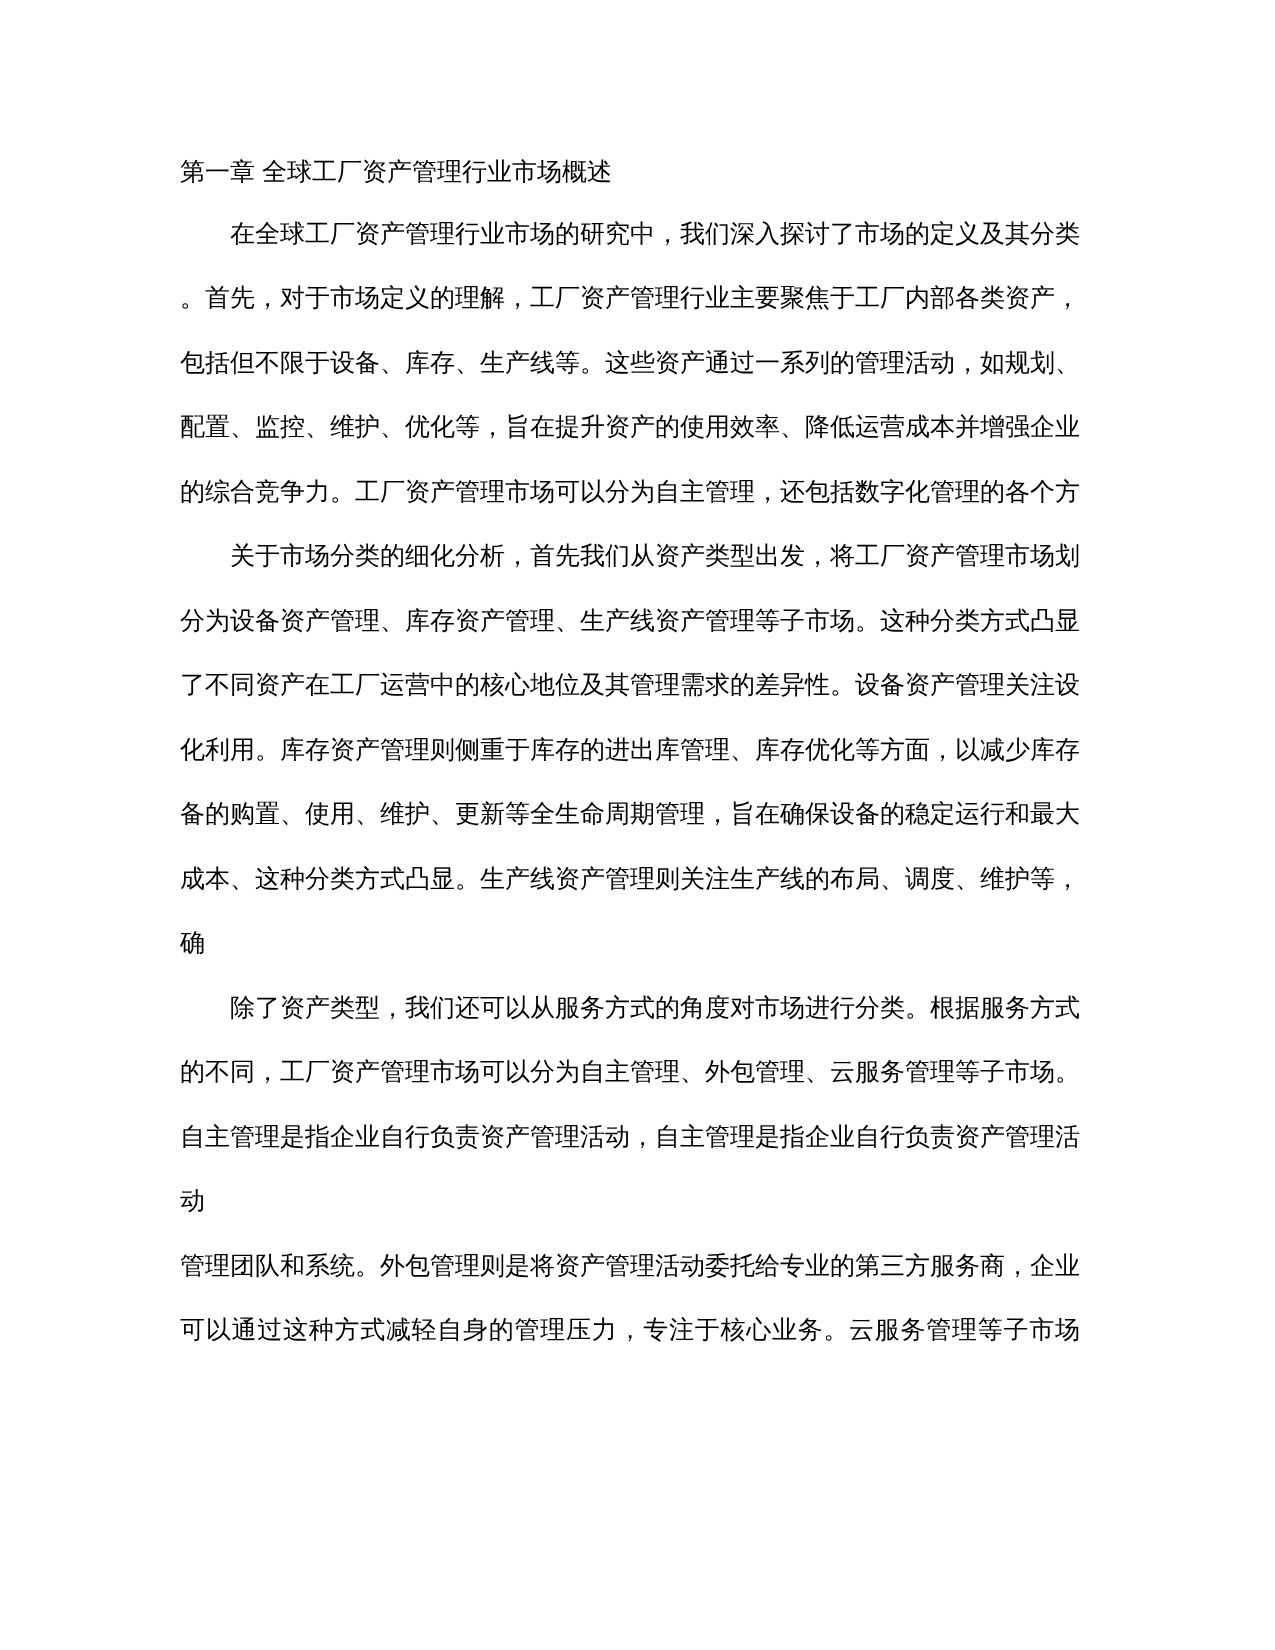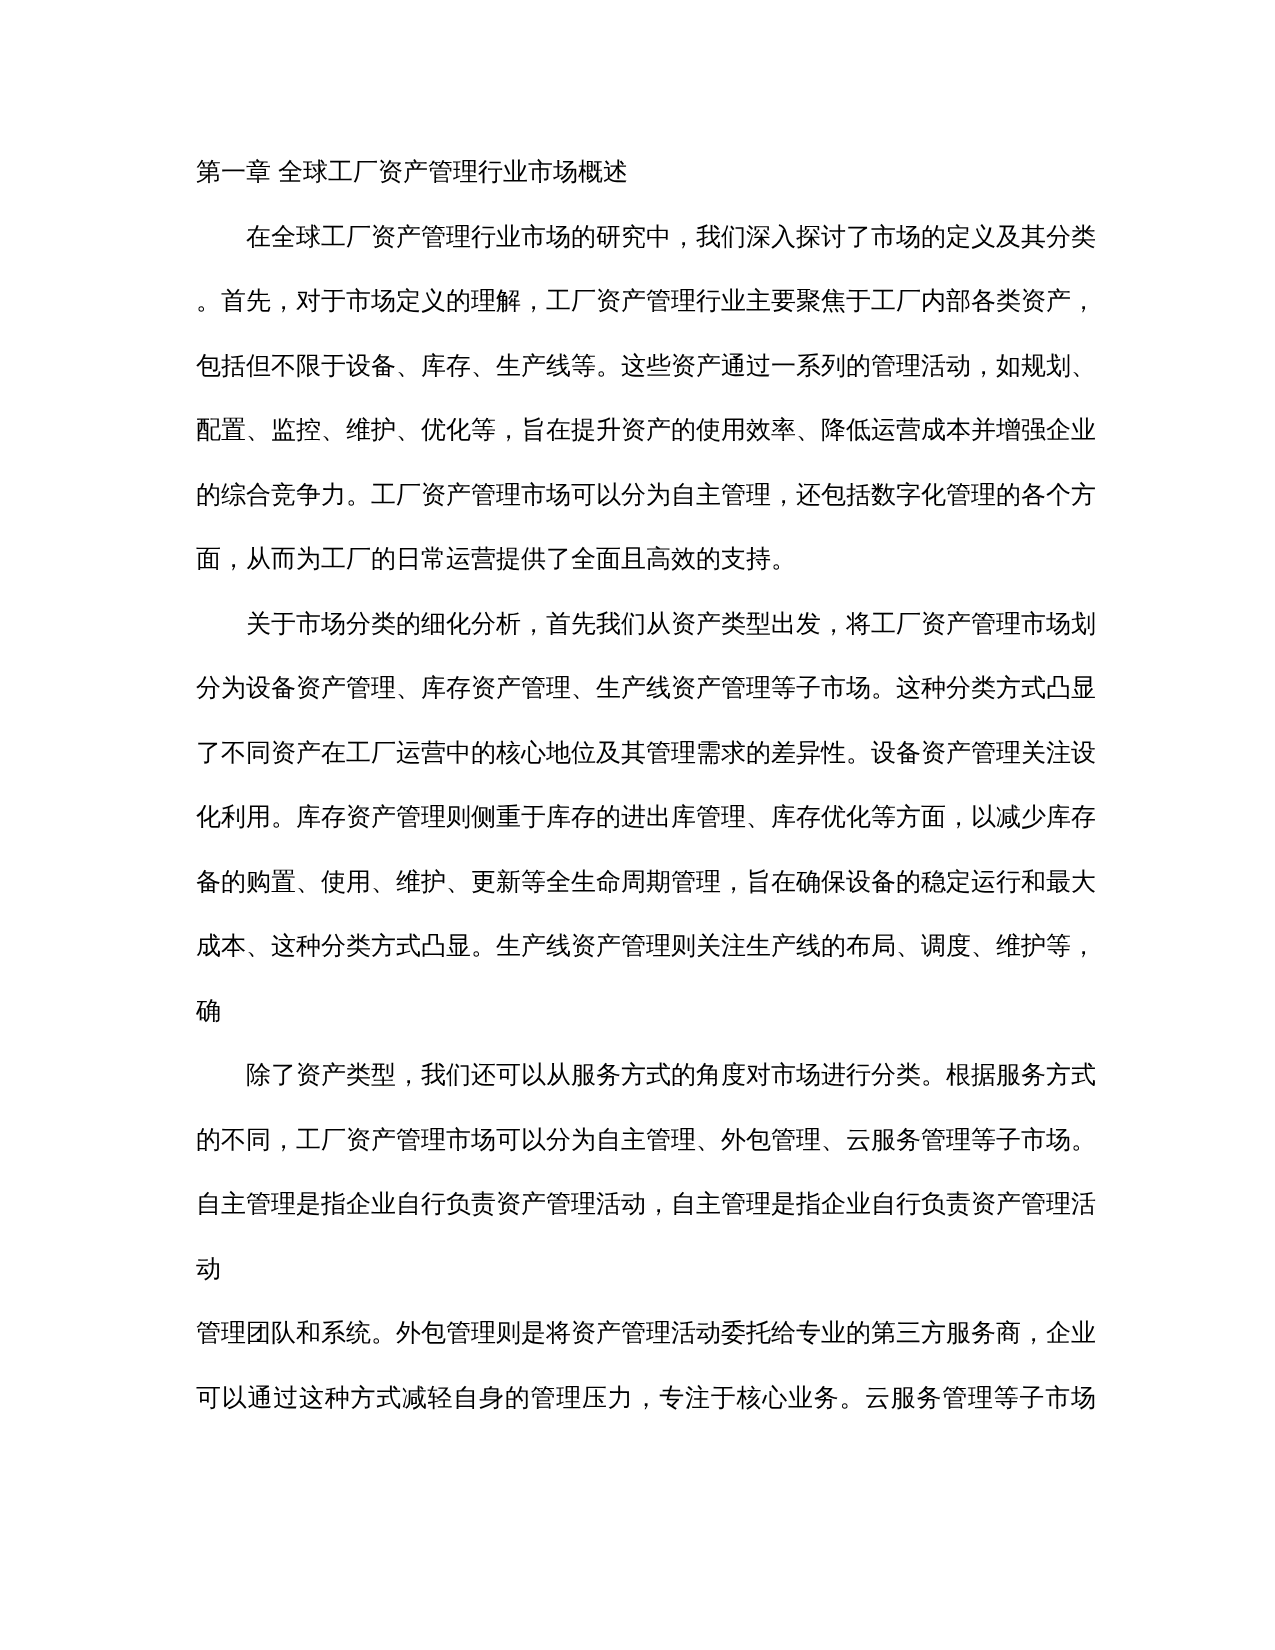--- a/index.html
+++ b/index.html
@@ -11,41 +11,42 @@
     position: relative;
     width: 1275px;
     height: 1650px;
     background: #ffffff;
     overflow: hidden;
     font-family: "Liberation Sans", "DejaVu Sans", sans-serif;
     color: #000000;
   }
   .content {
     position: absolute;
-    left: 196px;
+    left: 180px;
     top: 139px;
     width: 900px;
     font-size: 25px;
     line-height: 64.5px;
     font-weight: 400;
     letter-spacing: 0;
   }
   .doc-title,
   .doc-heading {
     white-space: pre-wrap;
     text-align: left;
   }
   .paragraph {
     margin: 0;
     padding: 0;
   }
   .line {
     display: block;
     width: 900px;
     white-space: pre-wrap;
+    font-family: Liberation Mono, monospace;
   }
   .line.fill {
     text-align: justify;
     text-align-last: justify;
     text-justify: inter-character;
   }
   .line.first {
     text-indent: 50px;
   }
 </style>
@@ -55,21 +56,20 @@
 <div class="page">
   <div class="content">
     <div class="doc-title">第一章 全球工厂资产管理行业市场概述</div>
     <div>
         <div class="paragraph">
           <div class="line fill first">在全球工厂资产管理行业市场的研究中，我们深入探讨了市场的定义及其分类</div>
           <div class="line fill">。首先，对于市场定义的理解，工厂资产管理行业主要聚焦于工厂内部各类资产，</div>
           <div class="line fill">包括但不限于设备、库存、生产线等。这些资产通过一系列的管理活动，如规划、</div>
           <div class="line fill">配置、监控、维护、优化等，旨在提升资产的使用效率、降低运营成本并增强企业</div>
           <div class="line fill">的综合竞争力。工厂资产管理市场可以分为自主管理，还包括数字化管理的各个方</div>
-          <div class="line">面，从而为工厂的日常运营提供了全面且高效的支持。</div>
         </div>
         <div class="paragraph">
           <div class="line fill first">关于市场分类的细化分析，首先我们从资产类型出发，将工厂资产管理市场划</div>
           <div class="line fill">分为设备资产管理、库存资产管理、生产线资产管理等子市场。这种分类方式凸显</div>
           <div class="line fill">了不同资产在工厂运营中的核心地位及其管理需求的差异性。设备资产管理关注设</div>
           <div class="line fill">化利用。库存资产管理则侧重于库存的进出库管理、库存优化等方面，以减少库存</div>
           <div class="line fill">备的购置、使用、维护、更新等全生命周期管理，旨在确保设备的稳定运行和最大</div>
           <div class="line fill">成本、这种分类方式凸显。生产线资产管理则关注生产线的布局、调度、维护等，确</div>
         </div>
         <div class="paragraph">

